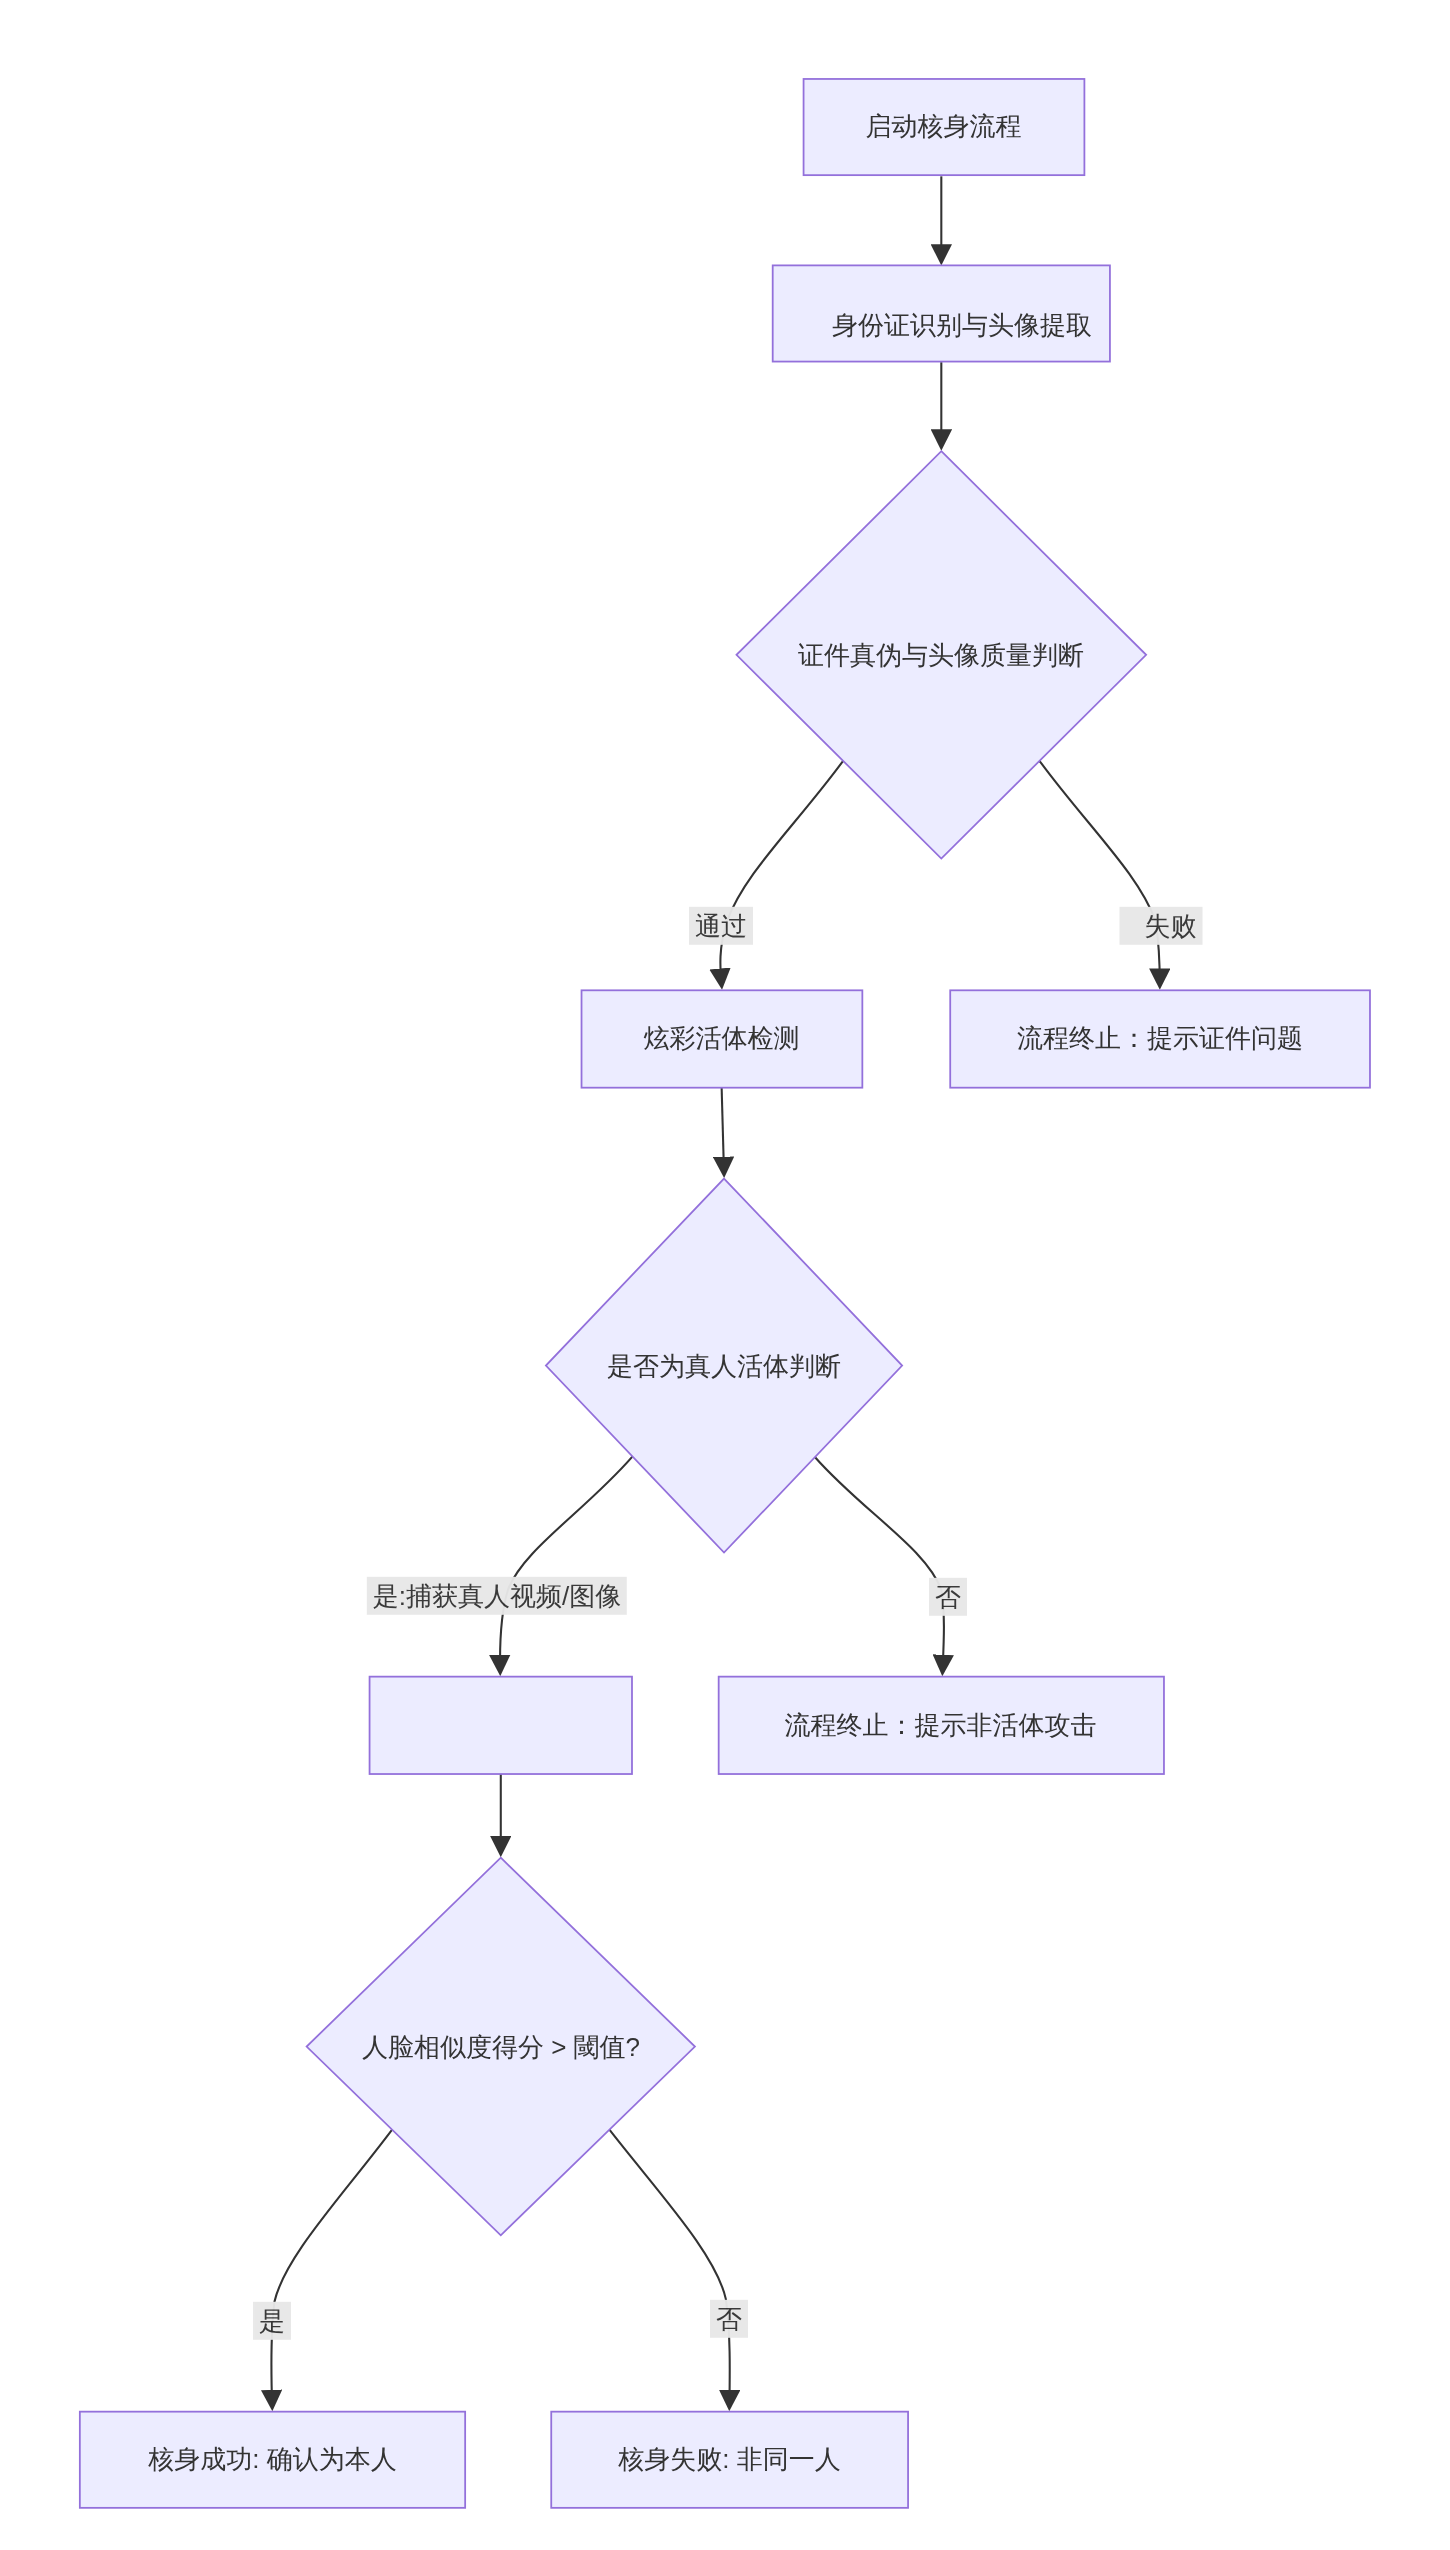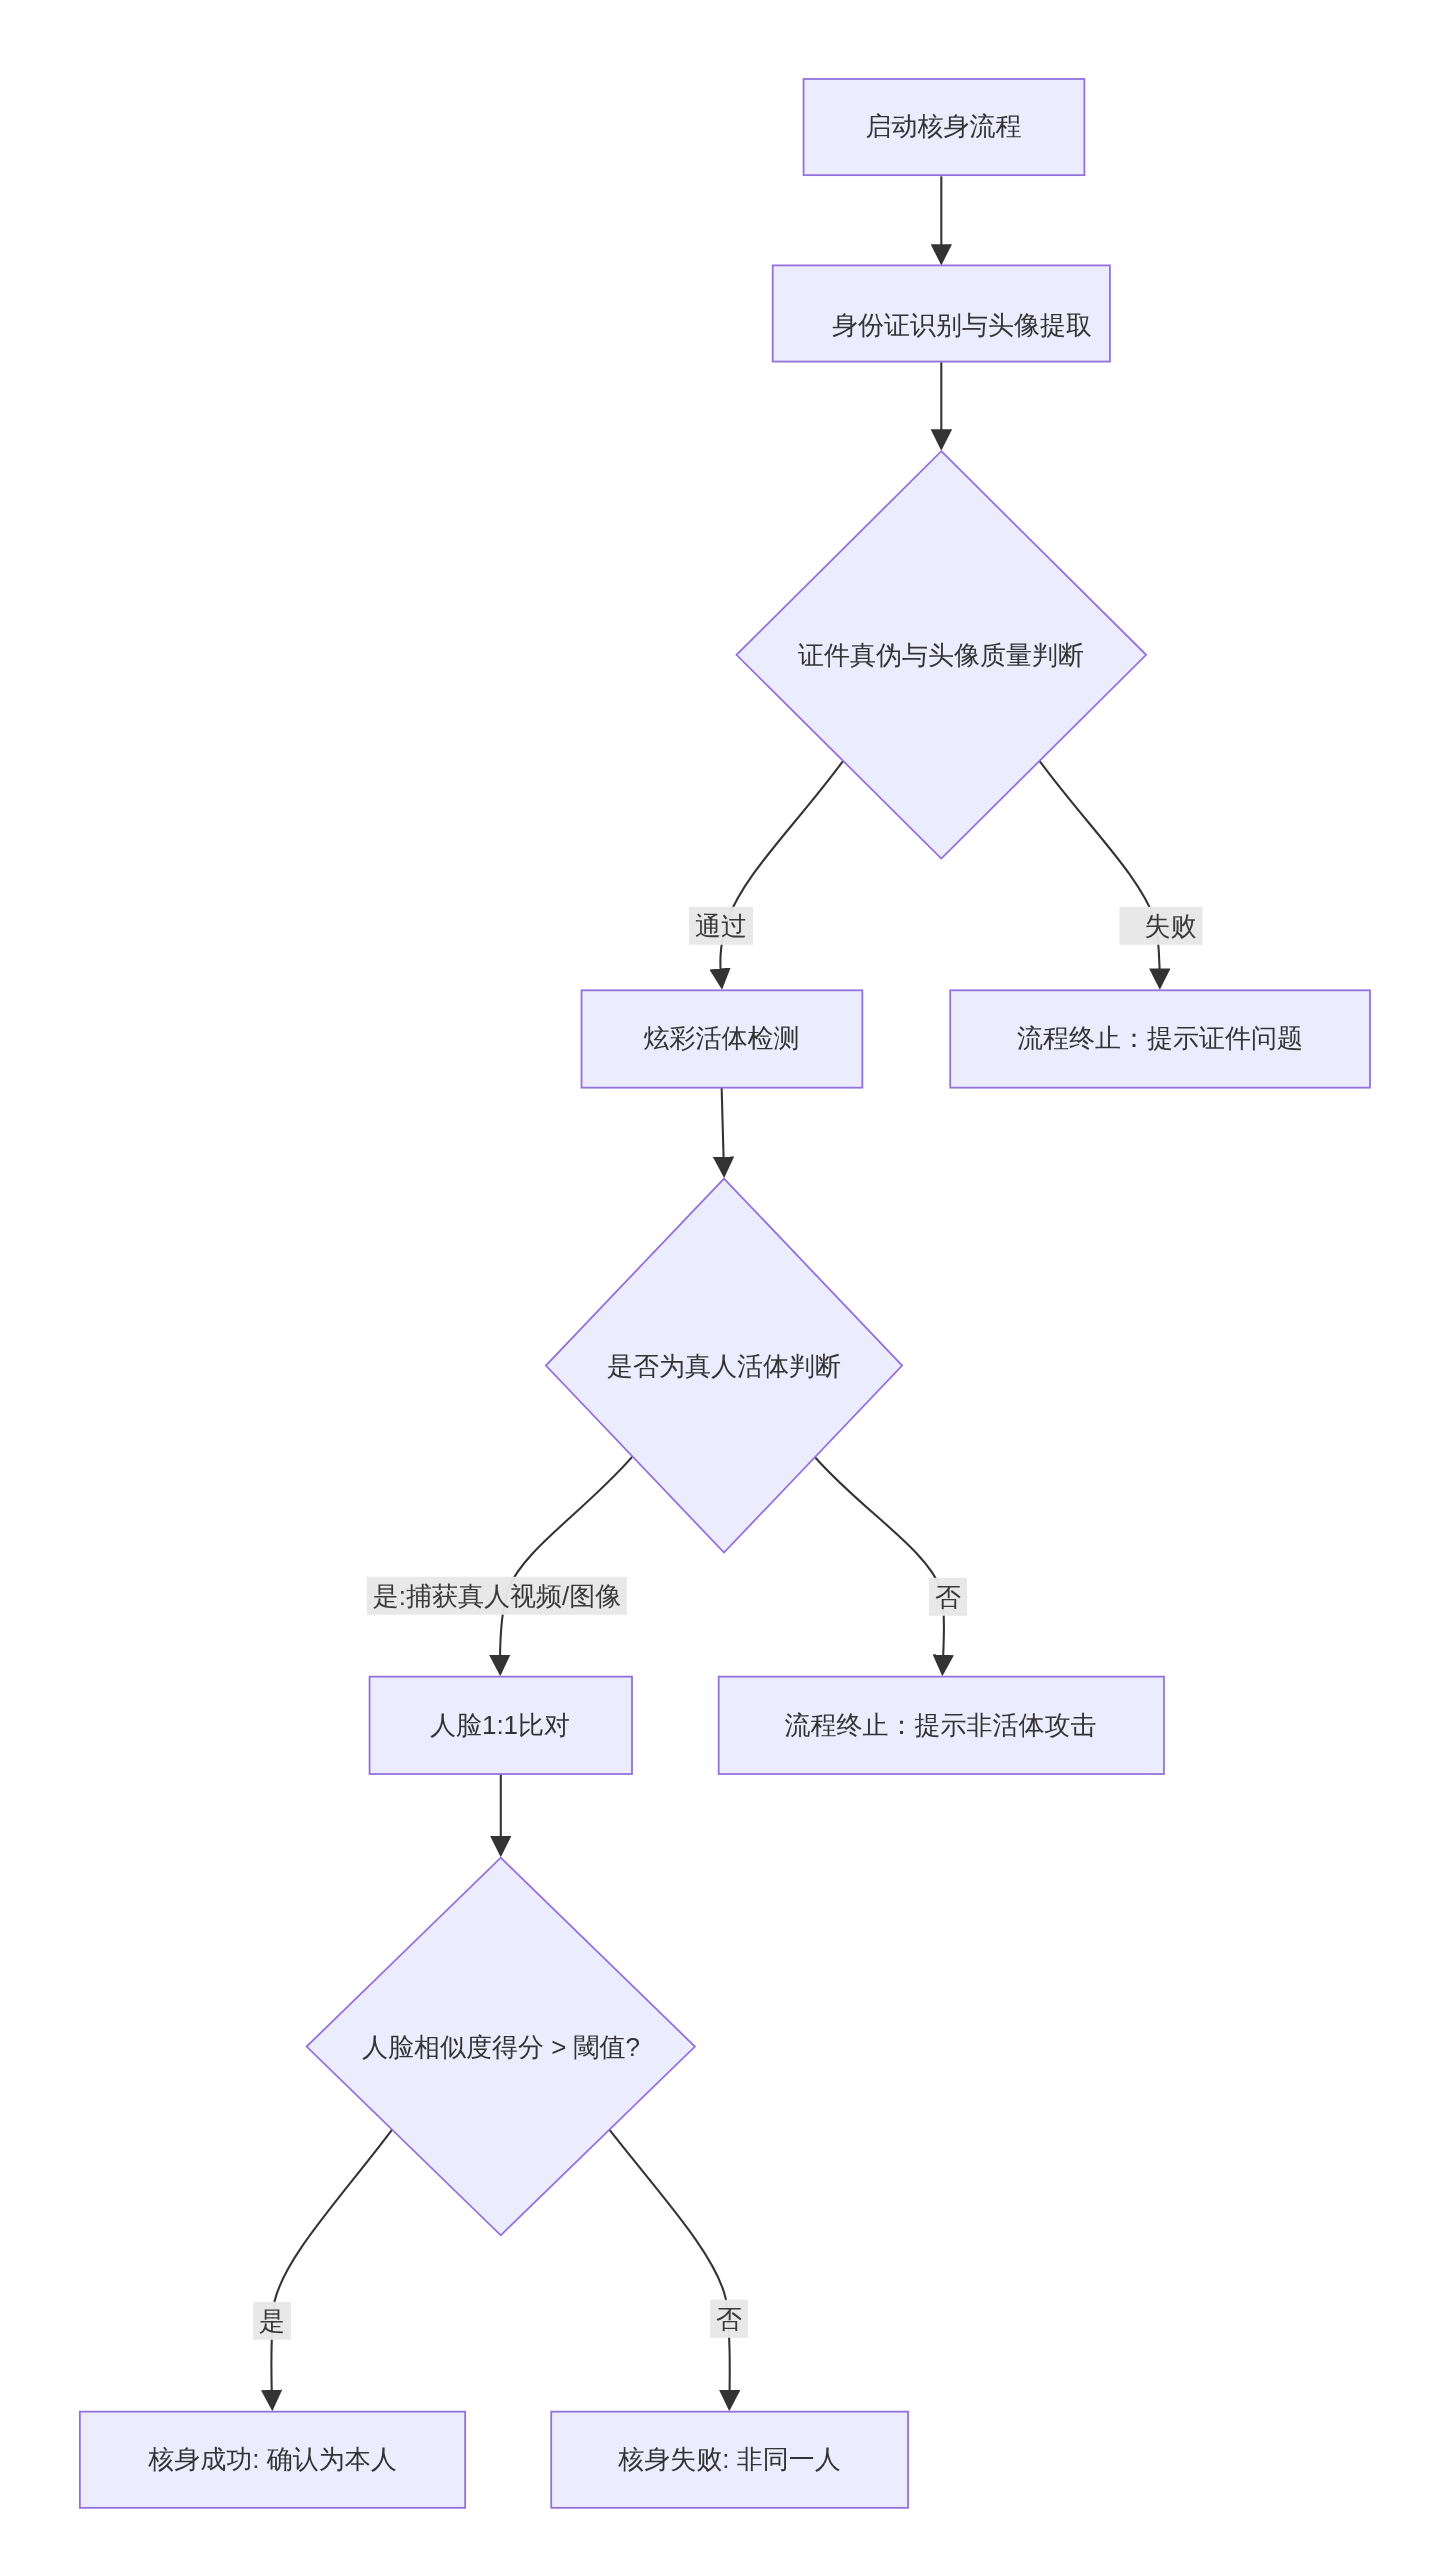--- a/index.html
+++ b/index.html
@@ -105,21 +105,20 @@
     <rect class="node-shape" x="134" y="4062" width="649" height="162"></rect>
     <rect class="node-shape" x="928" y="4062" width="601" height="162"></rect>
   </svg>
 
   <div class="node-label" style="left:803px; top:79px; width:281px; height:96px;">启动核身流程</div>
   <div class="node-label" style="left:773px; top:278px; width:378px; height:96px;">身份证识别与头像提取</div>
   <div class="diamond-label" style="left:941px; top:655px;text-align:right;">证件真伪与头像质量判断</div>
   <div class="node-label" style="left:581px; top:990px; width:281px; height:97px;">炫彩活体检测</div>
   <div class="node-label" style="left:950px; top:990px; width:420px; height:97px;">流程终止：提示证件问题</div>
   <div class="diamond-label" style="left:724px; top:1366px;">是否为真人活体判断</div>
-  <div class="node-label" style="left:369px; top:1677px; width:262px; height:97px;">人脸1:1比对</div>
   <div class="node-label" style="left:718px; top:1677px; width:445px; height:97px;">流程终止：提示非活体攻击</div>
   <div class="diamond-label" style="left:501px; top:2047px;">人脸相似度得分 &gt; 閾值?</div>
   <div class="node-label" style="left:80px; top:2412px; width:385px; height:96px;">核身成功: 确认为本人</div>
   <div class="node-label" style="left:551px; top:2412px; width:357px; height:96px;">核身失败: 非同一人</div>
 
   <div class="edge-label" style="left:721px; top:926px;">通过</div>
   <div class="edge-label" style="left:1161px; top:926px;padding-left:25px;">失败</div>
   <div class="edge-label" style="left:497px; top:1596px;">是:捕获真人视频/图像</div>
   <div class="edge-label" style="left:948px; top:1597px;">否</div>
   <div class="edge-label" style="left:272px; top:2321px;">是</div>

